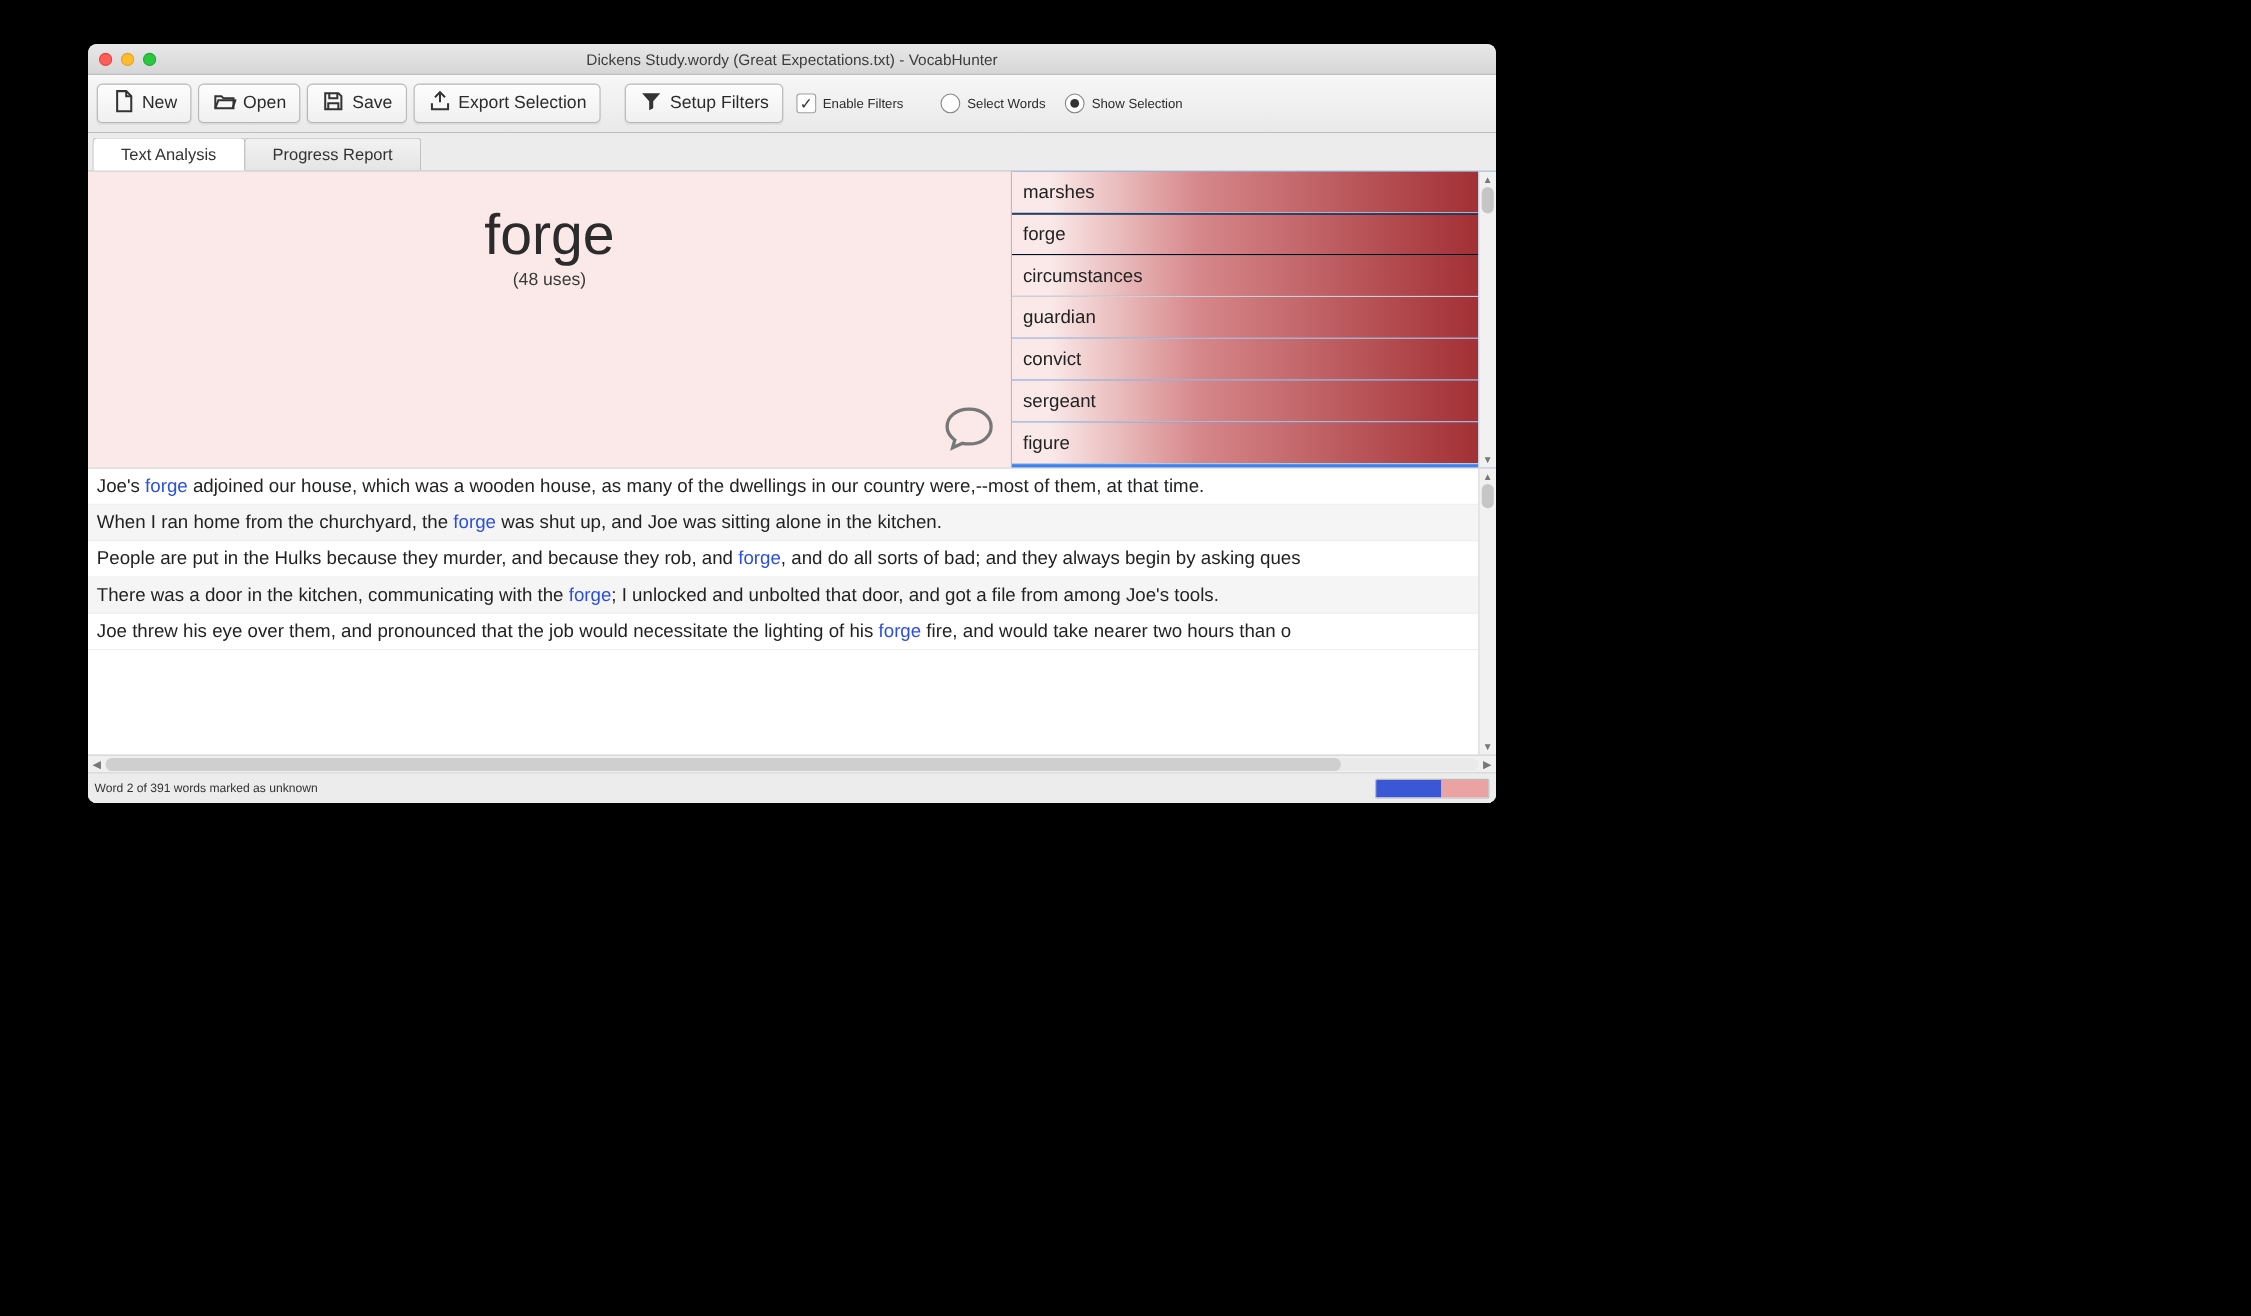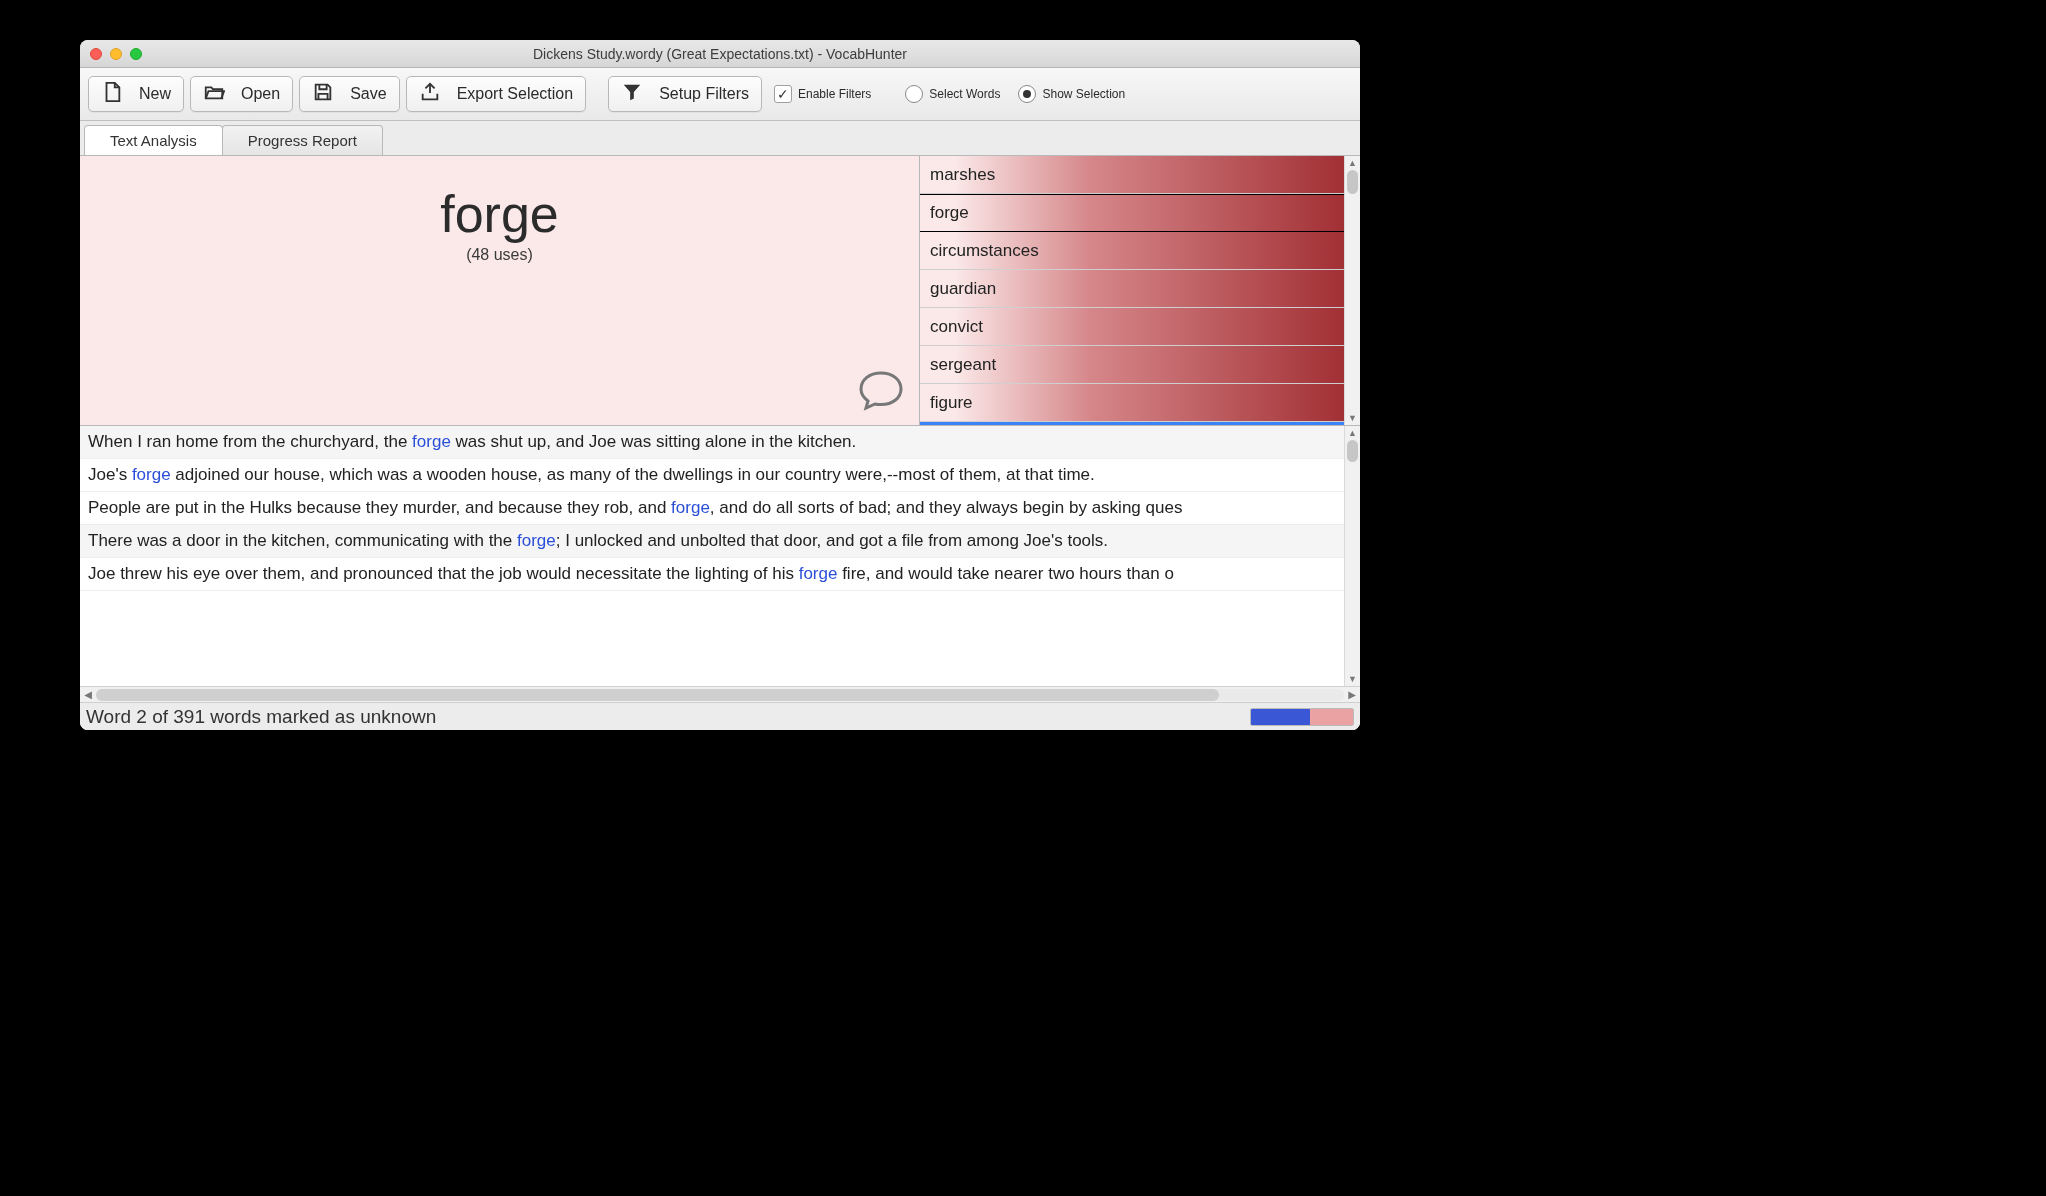--- a/index.html
+++ b/index.html
@@ -52,21 +52,21 @@
     background: linear-gradient(#f7f7f7, #e9e9e9);
     border-bottom: 1px solid #bfbfbf;
     padding: 8px;
     display: flex;
     align-items: center;
     gap: 6px;
   }
   .btn {
     display: inline-flex;
     align-items: center;
-    gap: 16px;
+    gap: 6px;
     background: linear-gradient(#fdfdfd, #f0f0f0);
     border: 1px solid #b8b8b8;
     border-radius: 5px;
     padding: 6px 12px;
     font-size: 16px;
     color: #2b2b2b;
     cursor: pointer;
     box-shadow: 0 1px 0 rgba(255,255,255,0.5) inset, 0 1px 1px rgba(0,0,0,0.05);
     height: 36px;
   }
@@ -236,21 +236,21 @@
     position: absolute; left: 0; top: 0; bottom: 0; width: 90%;
     background: #cfcfcf; border-radius: 6px;
   }
   .statusbar {
     height: 28px;
     background: #ececec;
     border-top: 1px solid #cfcfcf;
     display: flex;
     align-items: center;
     padding: 0 6px;
-    font-size: 19px;
+    font-size: 11px;
     color: #333;
   }
   .statusbar .spacer { flex: 1; }
   .progress-bar {
     width: 104px; height: 18px; display: flex; border-radius: 2px; overflow: hidden;
     border: 0.5px solid #bbb;
   }
   .progress-bar .known { background: #3a57d6; }
   .progress-bar .unknown { background: #eaa2a2; }
 </style>
@@ -367,22 +367,22 @@
         <div class="vscroll">
           <div class="arrow" style="top:0">▲</div>
           <div class="thumb" style="top:14px;height:24px"></div>
           <div class="arrow" style="bottom:0">▼</div>
         </div>
       </div>
     </div>
 
     <div class="sentences-wrap">
       <div class="sentences" id="sentences">
+          <div class="srow"><span>Joe's </span><span class="hl">forge</span><span> adjoined our house, which was a wooden house, as many of the dwellings in our country were,--most of them, at that time.</span></div>
           <div class="srow alt"><span>When I ran home from the churchyard, the </span><span class="hl">forge</span><span> was shut up, and Joe was sitting alone in the kitchen.</span></div>
-          <div class="srow"><span>Joe's </span><span class="hl">forge</span><span> adjoined our house, which was a wooden house, as many of the dwellings in our country were,--most of them, at that time.</span></div>
           <div class="srow"><span>People are put in the Hulks because they murder, and because they rob, and </span><span class="hl">forge</span><span>, and do all sorts of bad; and they always begin by asking ques</span></div>
           <div class="srow alt"><span>There was a door in the kitchen, communicating with the </span><span class="hl">forge</span><span>; I unlocked and unbolted that door, and got a file from among Joe's tools.</span></div>
           <div class="srow"><span>Joe threw his eye over them, and pronounced that the job would necessitate the lighting of his </span><span class="hl">forge</span><span> fire, and would take nearer two hours than o</span></div>
         </div>
       <div class="vscroll">
         <div class="arrow" style="top:0">▲</div>
         <div class="thumb" style="top:14px;height:22px"></div>
         <div class="arrow" style="bottom:0">▼</div>
       </div>
     </div>

